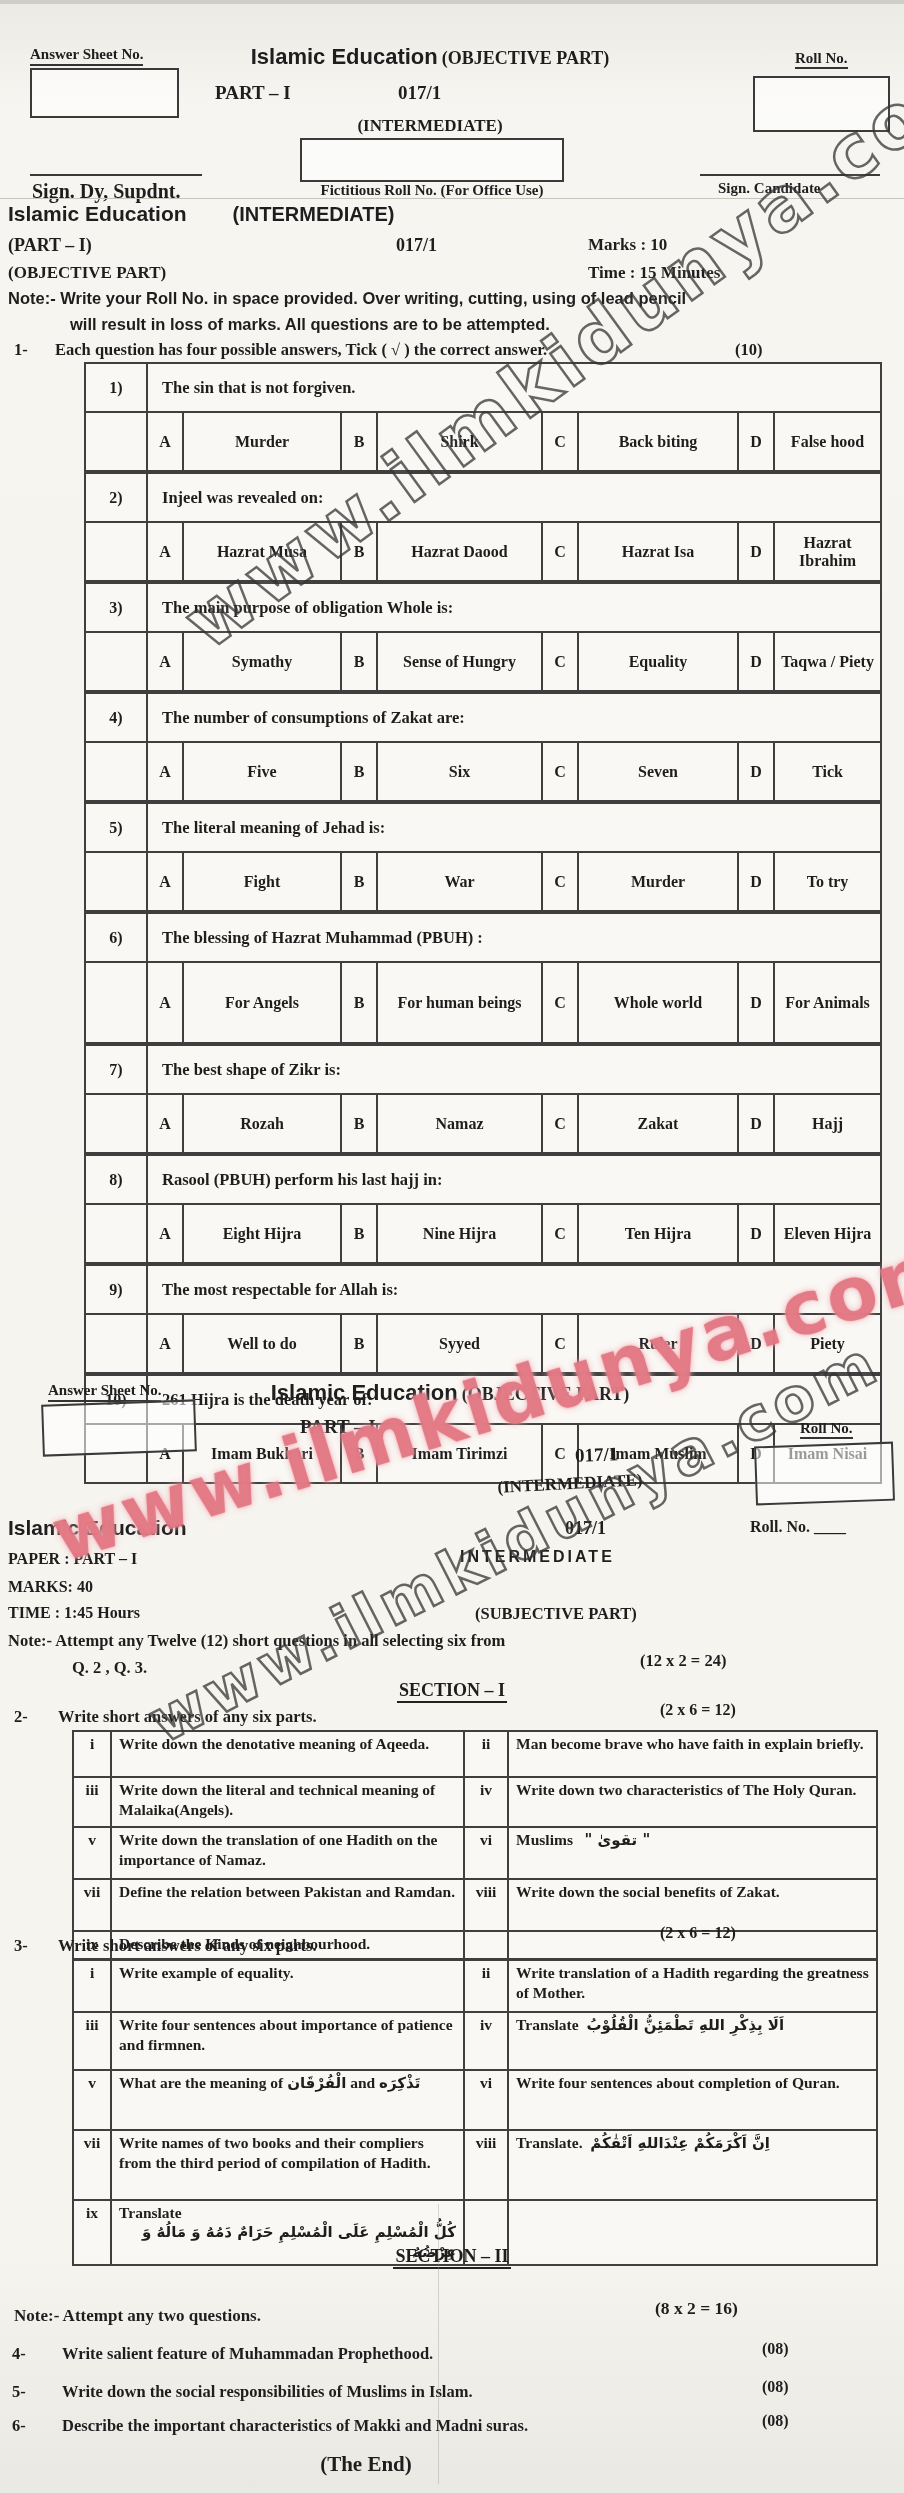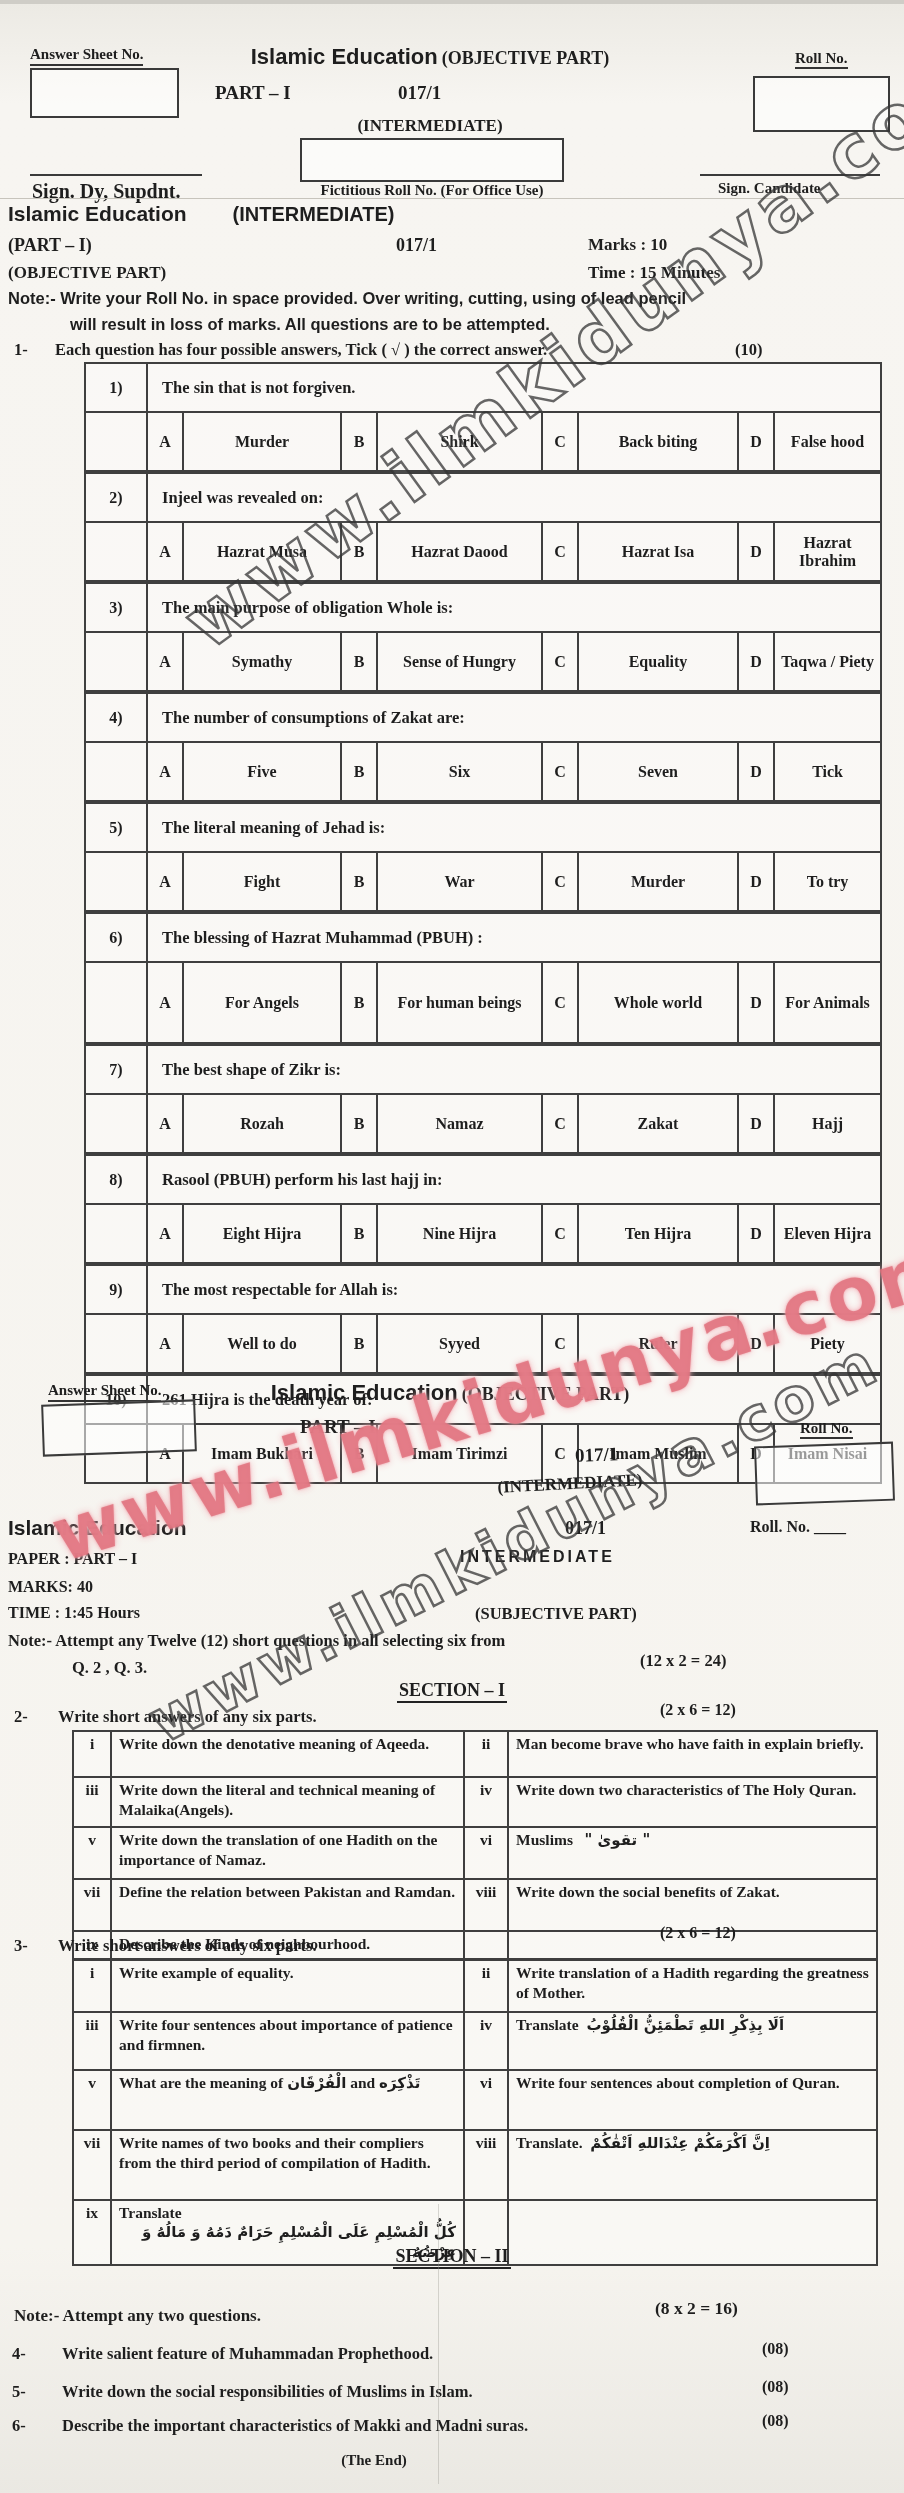--- a/index.html
+++ b/index.html
@@ -531,21 +531,21 @@
   <div class="abs ser" style="left:762px;top:2336px;font-size:16px;">(08)</div>
 
   <div class="abs ser" style="left:12px;top:2378px;font-size:16.5px;">5-</div>
   <div class="abs ser" style="left:62px;top:2378px;font-size:16.5px;">Write down the social responsibilities of Muslims in Islam.</div>
   <div class="abs ser" style="left:762px;top:2374px;font-size:16px;">(08)</div>
 
   <div class="abs ser" style="left:12px;top:2412px;font-size:16.5px;">6-</div>
   <div class="abs ser" style="left:62px;top:2412px;font-size:16.5px;">Describe the important characteristics of Makki and Madni suras.</div>
   <div class="abs ser" style="left:762px;top:2408px;font-size:16px;">(08)</div>
 
-  <div class="abs ser center" style="left:8px;top:2448px;width:732px;font-size:15px;">(The  End)</div>
+  <div class="abs ser center" style="left:0;top:2448px;width:732px;font-size:21px;">(The  End)</div>
 
   <div class="abs" style="left:438px;top:2200px;width:1px;height:280px;background:rgba(150,148,140,0.35);"></div>
 
   <div class="wm wm-outline" style="left:168px;top:592px;font-size:74px;transform:rotate(-36deg);">www.ilmkidunya.com</div>
   <div class="wm wm-pink" style="left:42px;top:1492px;font-size:74px;transform:rotate(-17deg);">www.ilmkidunya.com</div>
   <div class="wm wm-outline" style="left:138px;top:1690px;font-size:60px;transform:rotate(-27deg);">www.ilmkidunya.com</div>
 
 </div>
 
 </body></html>

